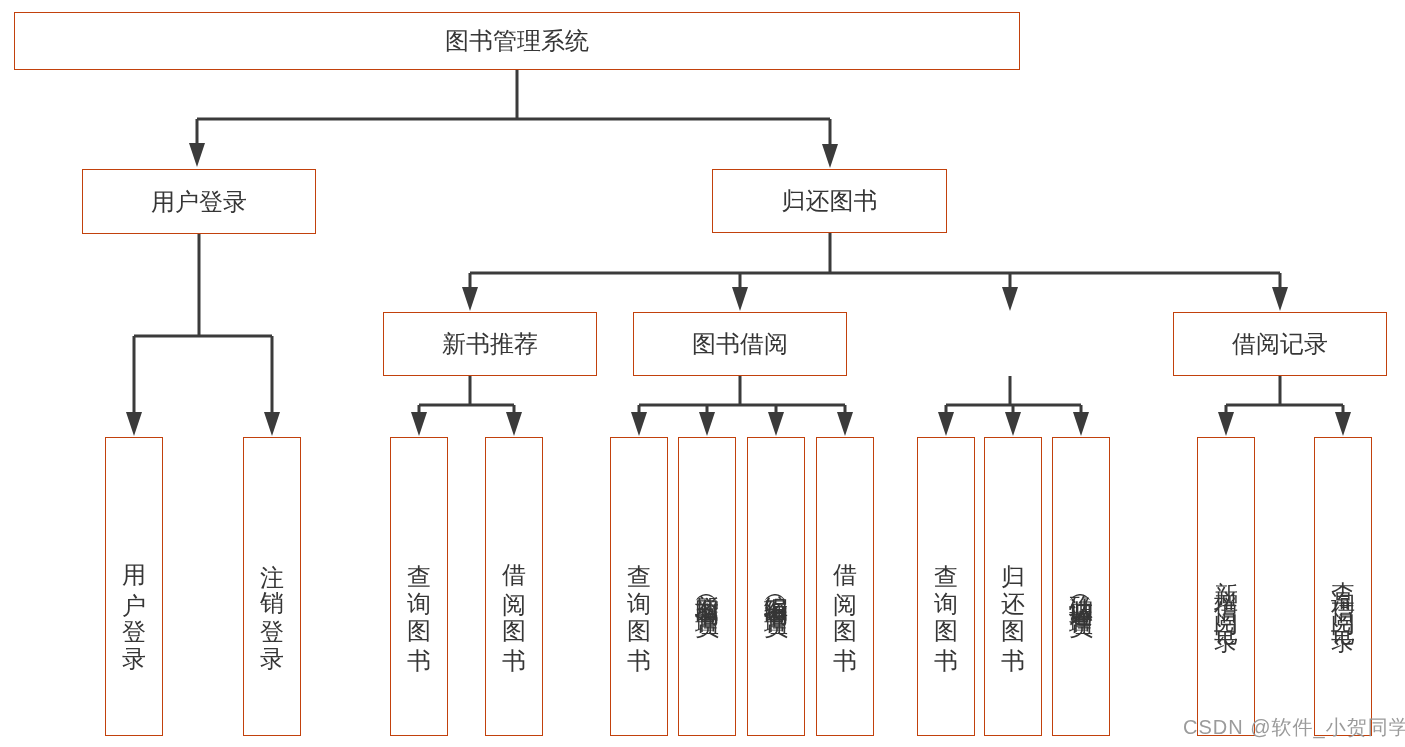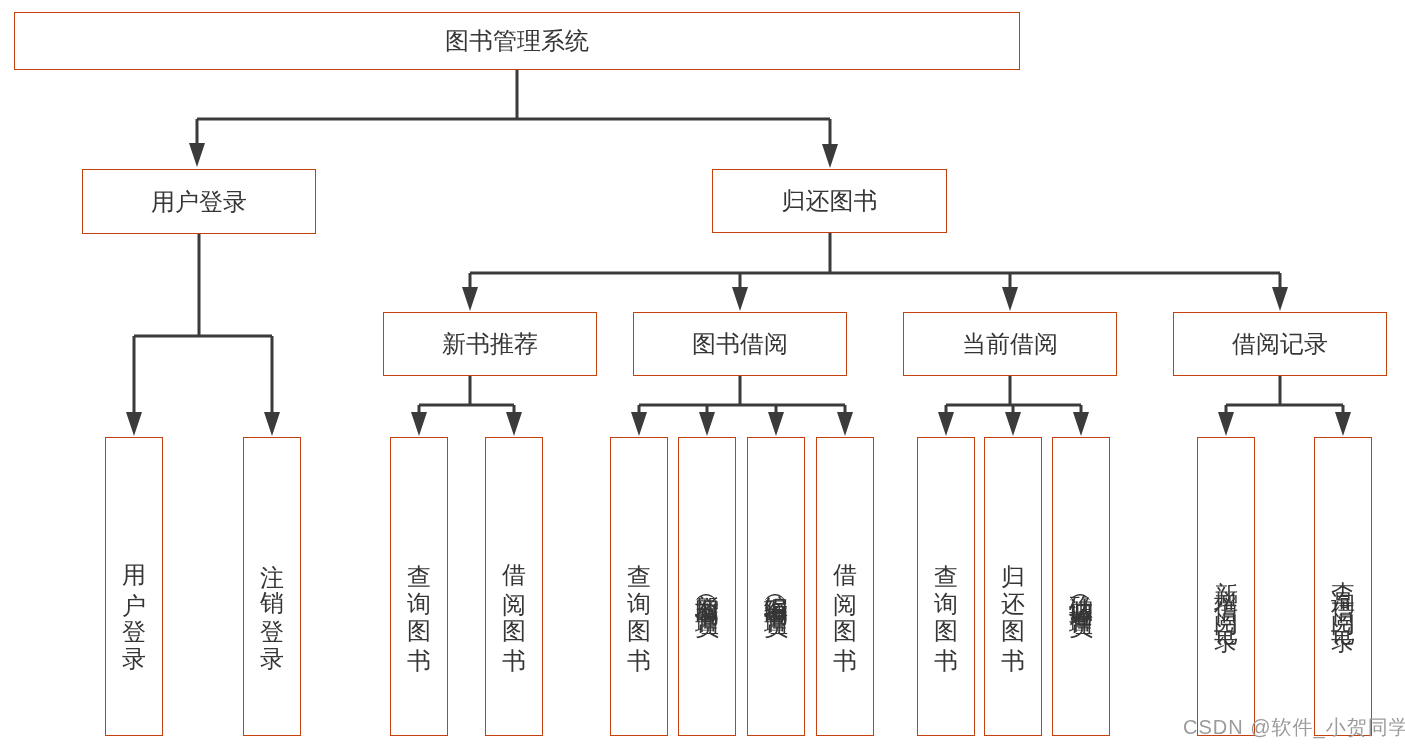--- a/index.html
+++ b/index.html
@@ -58,23 +58,20 @@
   </div>
   <div class="box" style="left:712px;top:169px;width:235px;height:64px;">
     <span class="h-label">归还图书</span>
   </div>
 
   <div class="box" style="left:363px;top:312px;width:214px;height:64px;margin-left:20px;">
     <span class="h-label">新书推荐</span>
   </div>
   <div class="box" style="left:633px;top:312px;width:214px;height:64px;">
     <span class="h-label">图书借阅</span>
-  </div>
-  <div class="box" style="left:903px;top:312px;width:214px;height:64px;">
-    <span class="h-label">当前借阅</span>
   </div>
   <div class="box" style="left:1173px;top:312px;width:214px;height:64px;">
     <span class="h-label">借阅记录</span>
   </div>
 
   <div class="box leaf" style="left:105px;">
     <span class="v-label" style="letter-spacing: 28px; margin-bottom: -28px;">用户登录</span>
   </div>
   <div class="box leaf" style="left:243px;">
     <span class="v-label" style="letter-spacing: 28px; margin-bottom: -28px;">注销登录</span>

